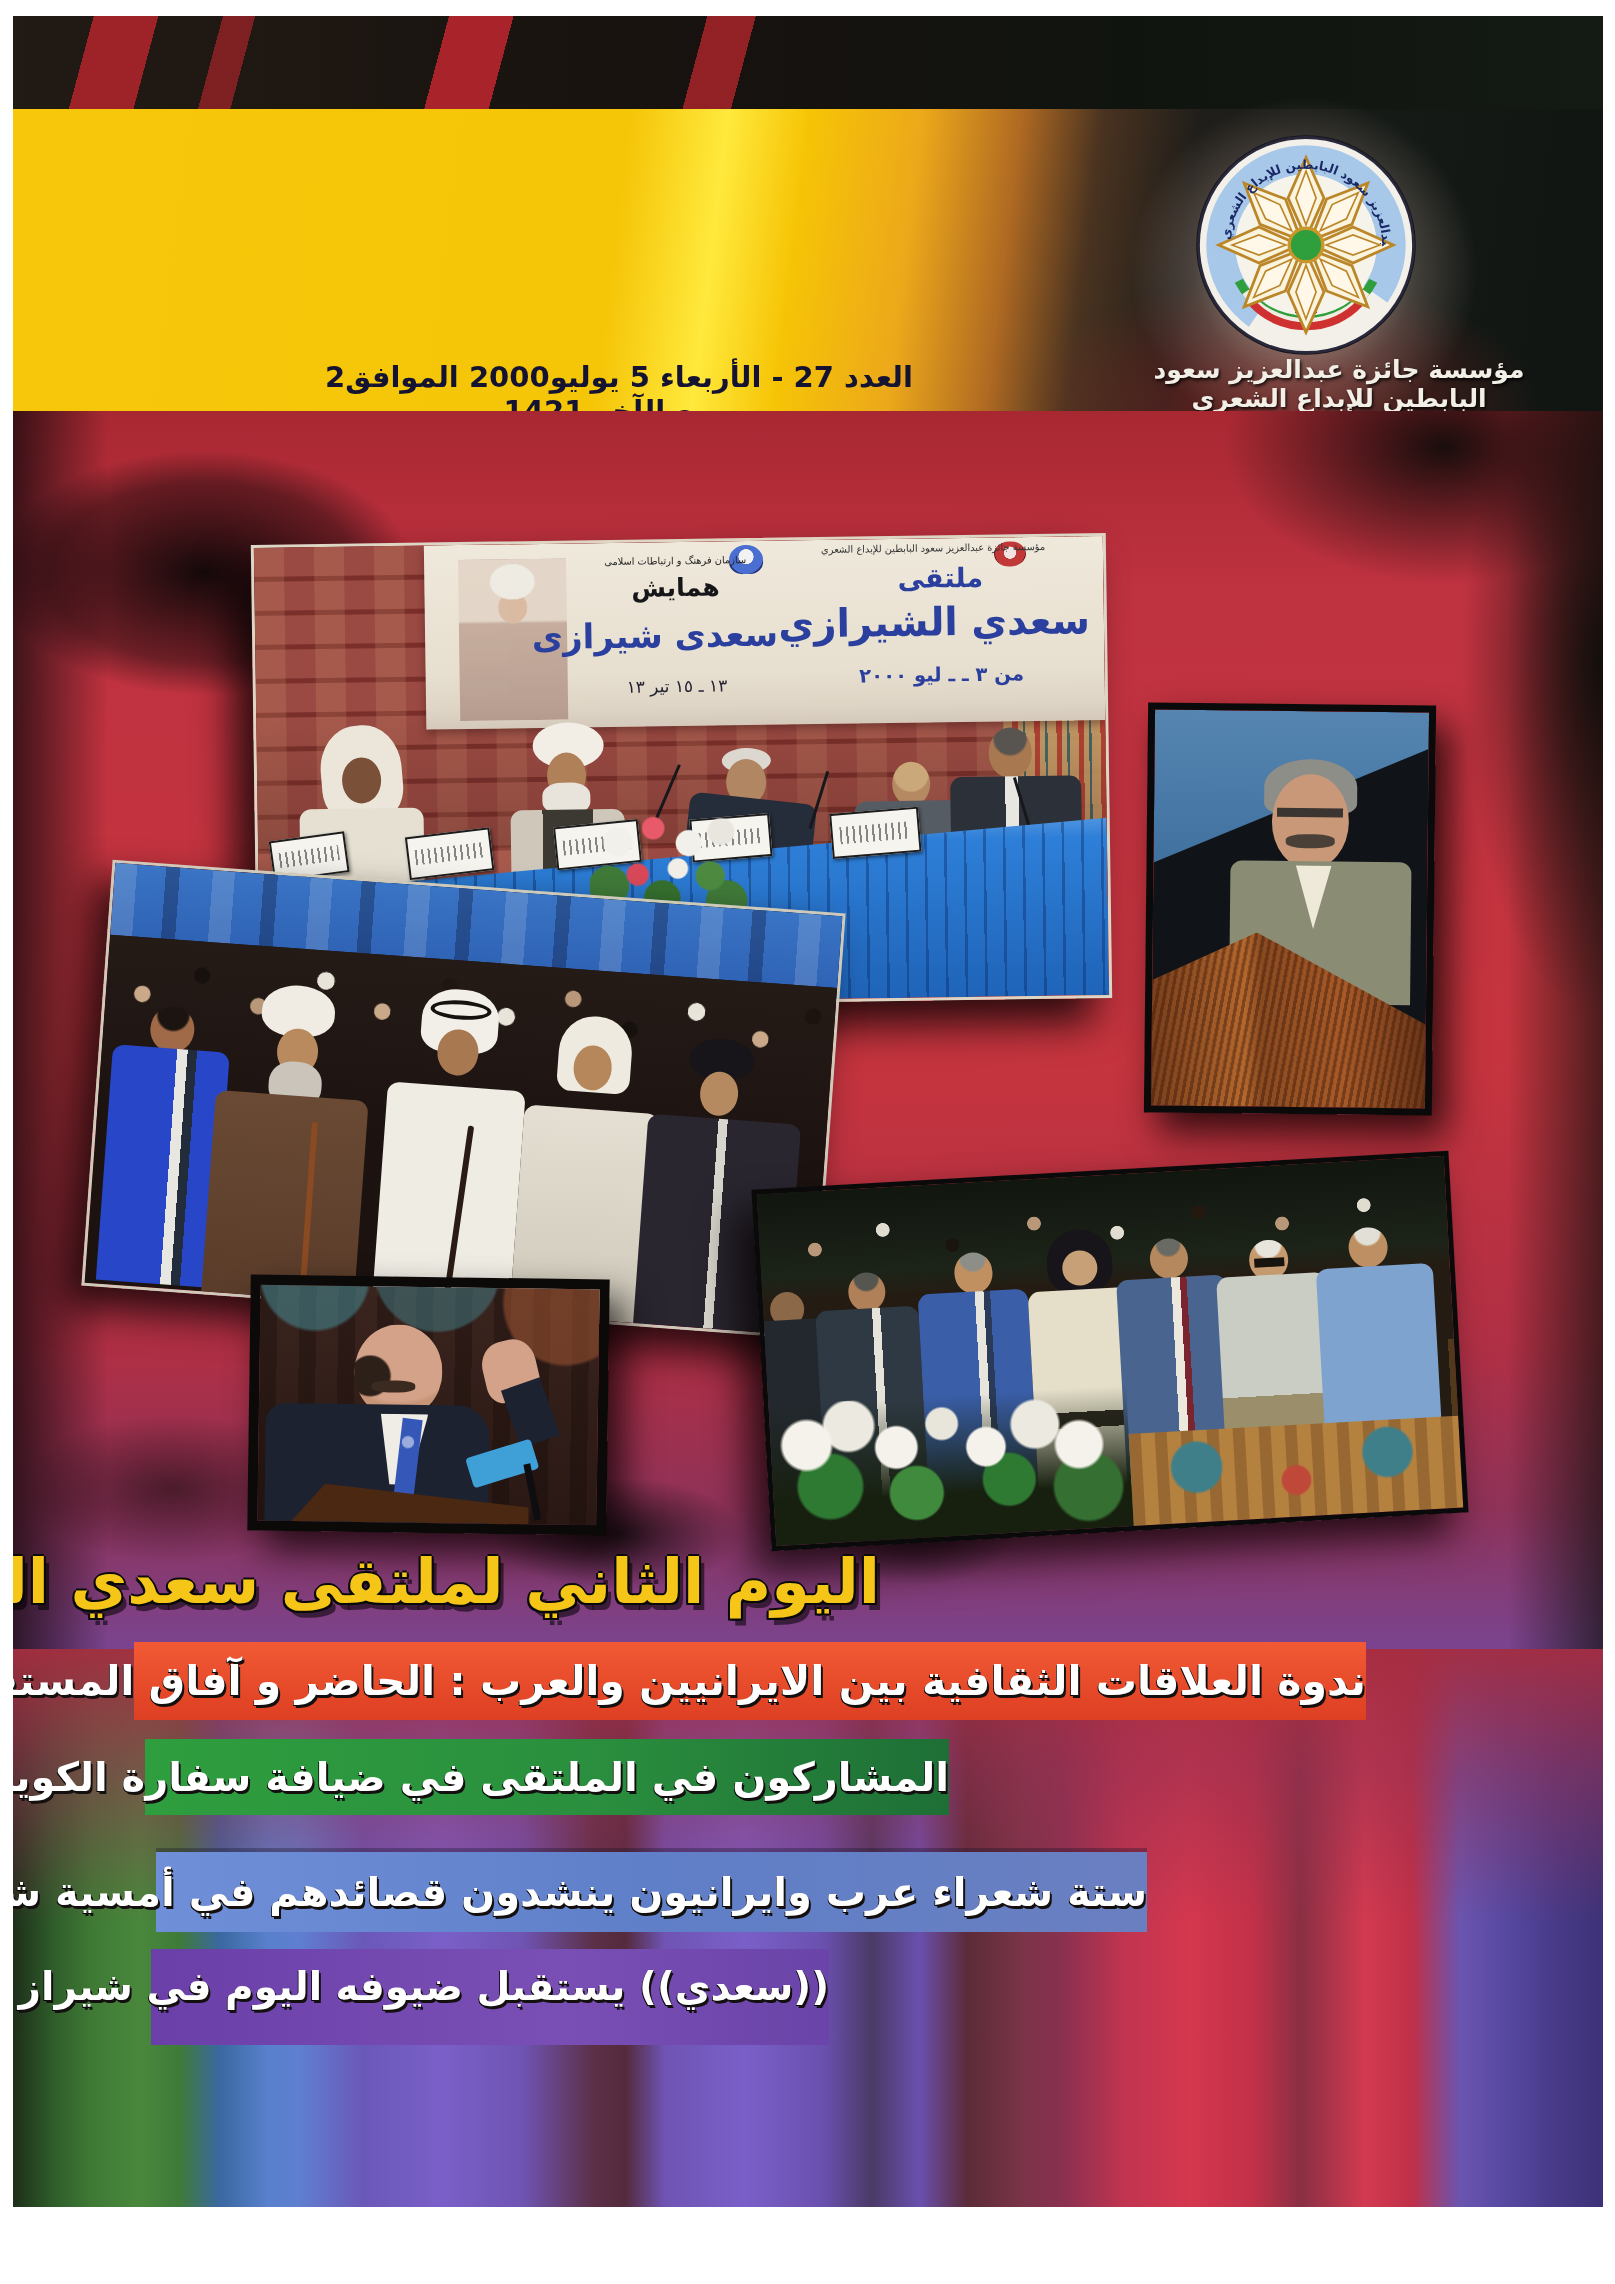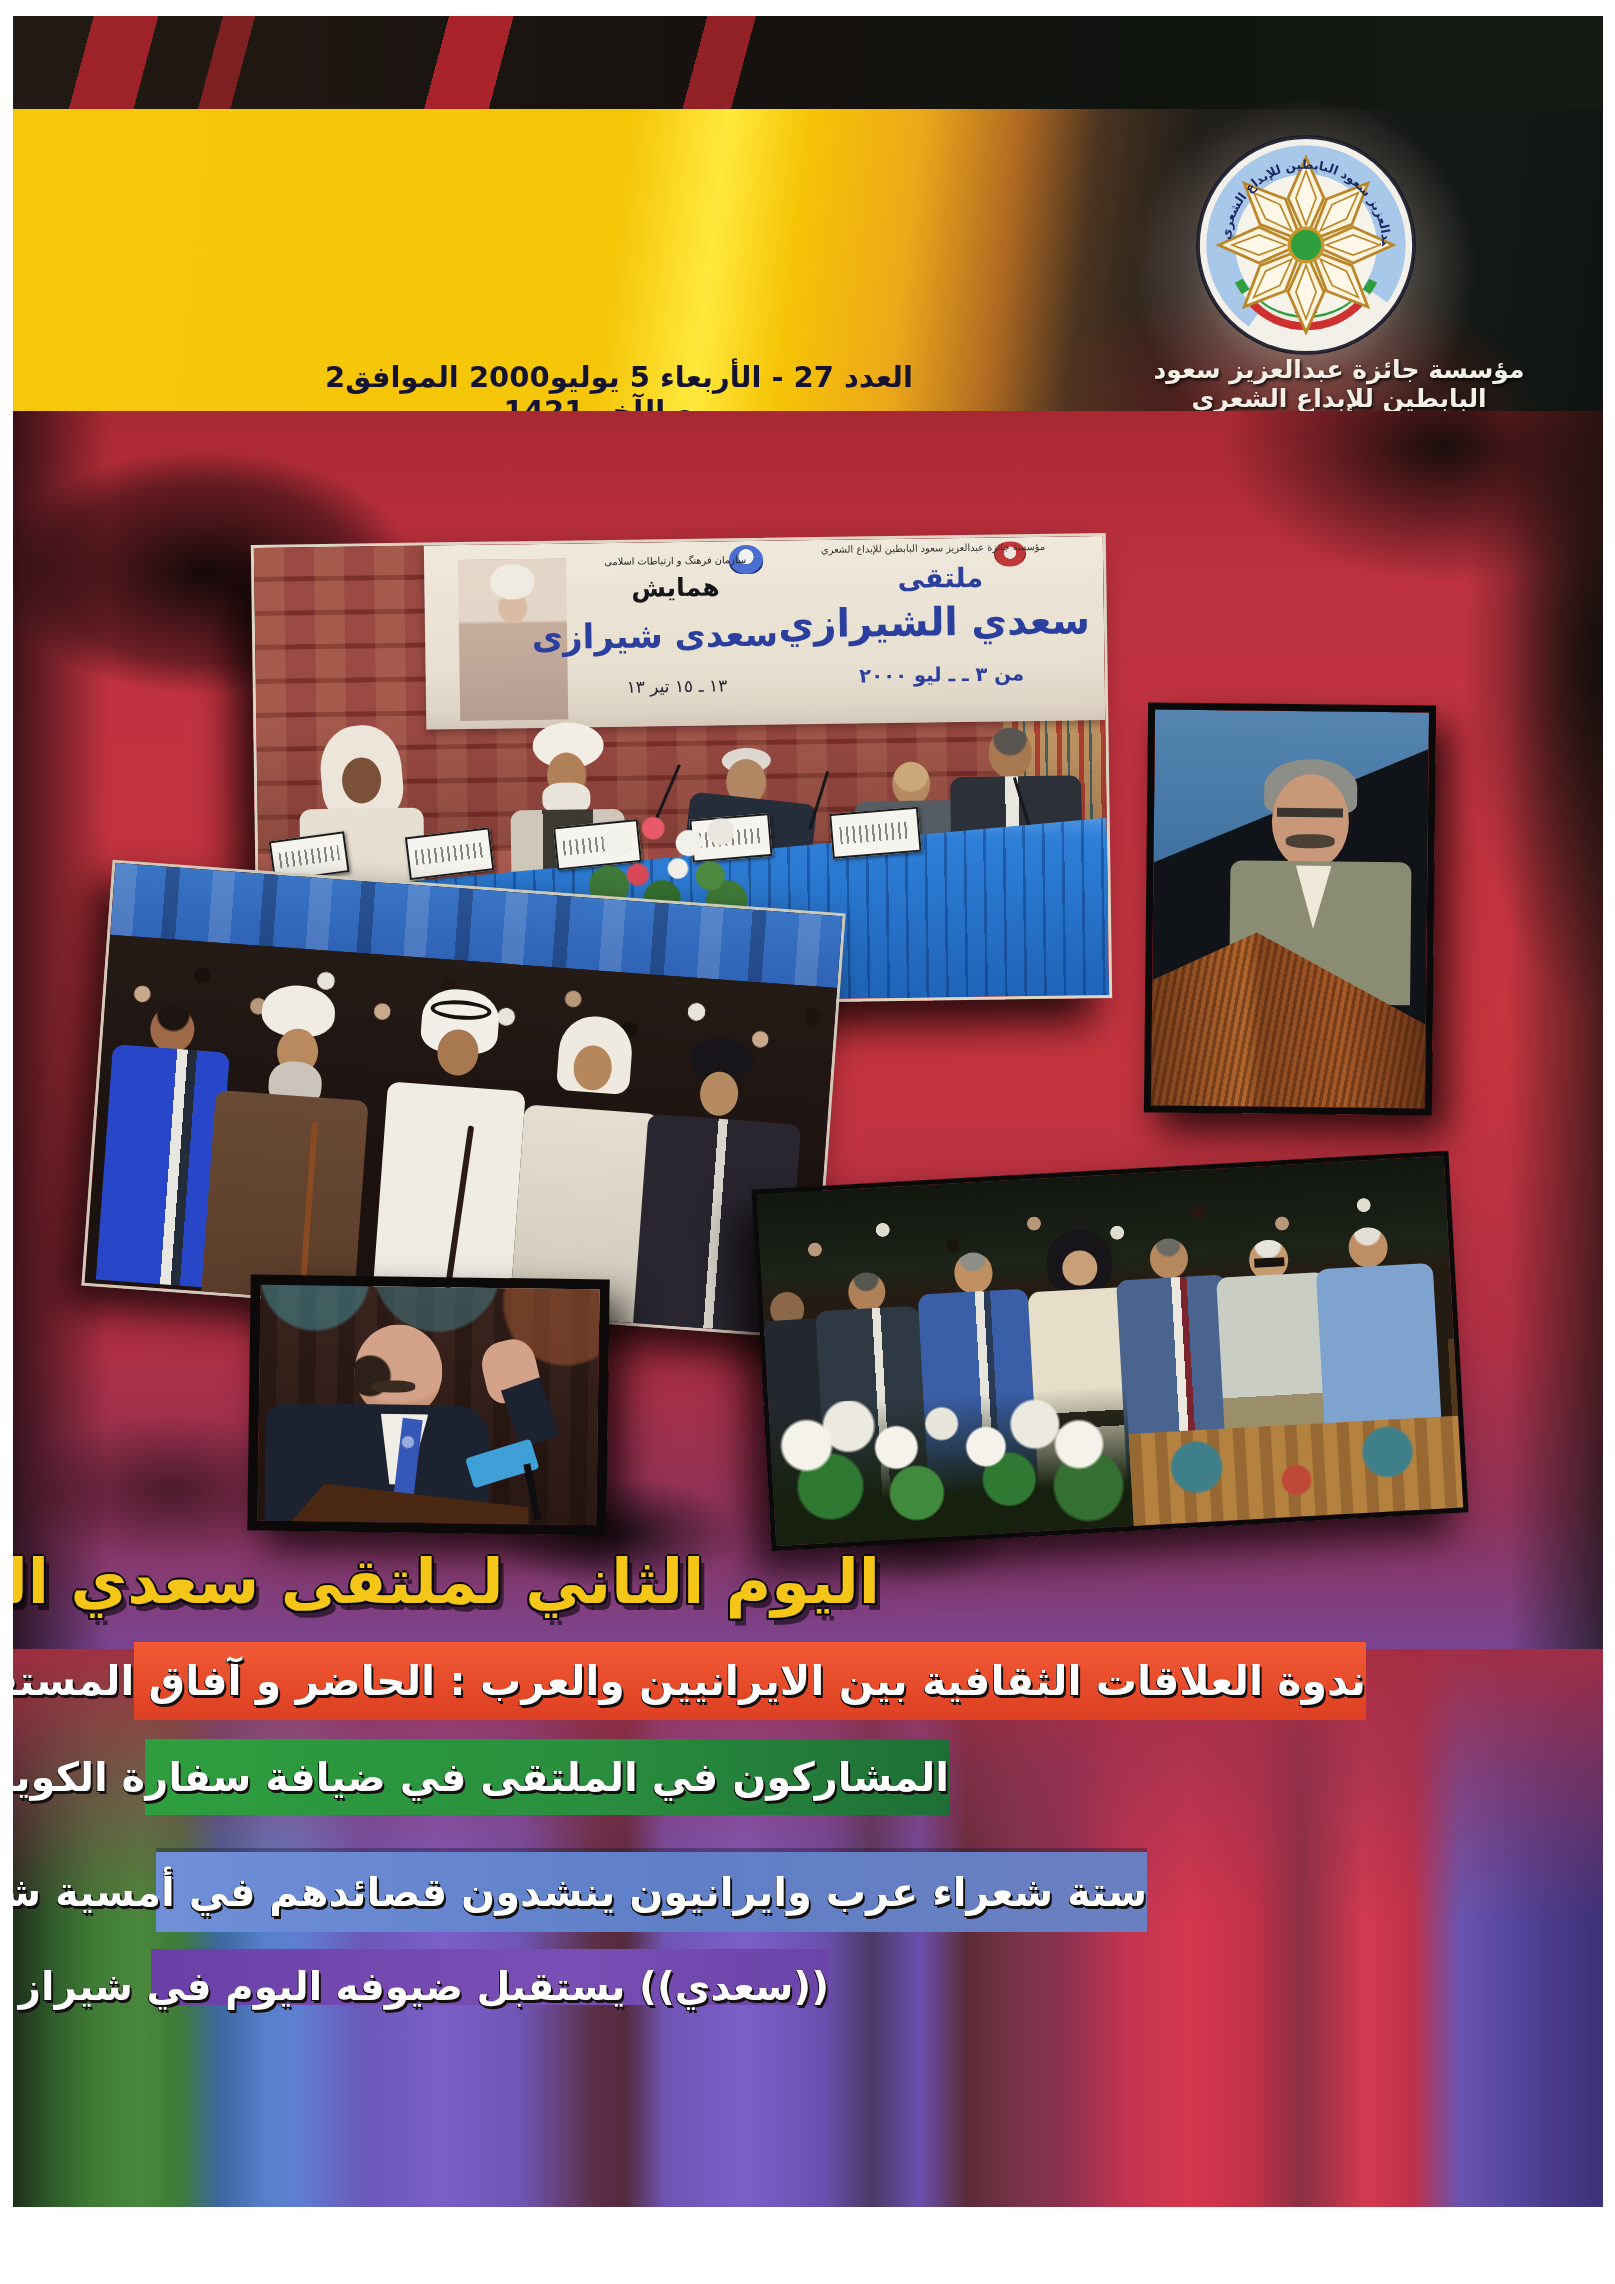--- a/index.html
+++ b/index.html
@@ -216,21 +216,21 @@
   .strip{position:absolute;direction:rtl;text-align:center;color:#fff;
     font-weight:bold;white-space:nowrap;z-index:6;
     text-shadow:2px 3.3px 0 #151010,0.7px 0.7px 0 #000,-0.7px 0.7px 0 #000;}
   #strip-red{left:121px;top:1626px;width:1232px;height:78px;line-height:78px;
     font-size:41px;background:linear-gradient(180deg,#f25a35,#dd3f22);}
   #strip-green{left:132px;top:1723px;width:804px;height:76px;line-height:76px;
     font-size:40px;background:linear-gradient(90deg,#2e9e3e,#2a8f3e 55%,#1e6f36);}
   #strip-blue{left:143px;top:1836px;width:991px;height:80px;line-height:80px;
     font-size:40px;background:linear-gradient(90deg,#6f8fd8,#5f7fc8 50%,#6a7fc0);
     box-shadow:0 -3.9px 0 rgba(20,20,40,.35);}
-  #strip-purple{left:138px;top:1933px;width:678px;height:56px;line-height:76px;
+  #strip-purple{left:138px;top:1933px;width:678px;height:96px;line-height:76px;
     font-size:39px;background:linear-gradient(90deg,#6a3fa8,#7a4fb5 60%,#6a44a8);text-align:right;}
 </style>
 </head>
 <body>
 
 <div id="cover">
 
   <div id="band-top"></div>
 
   <div id="header"></div>

